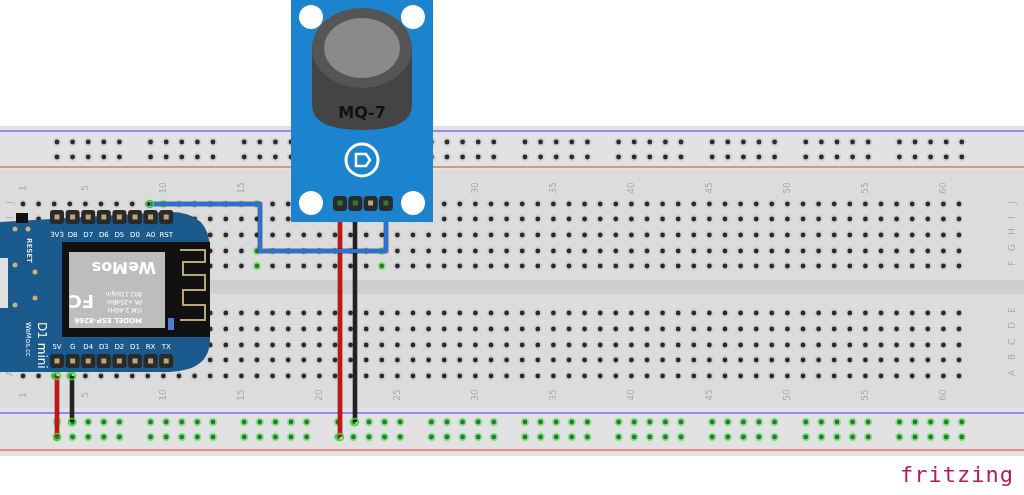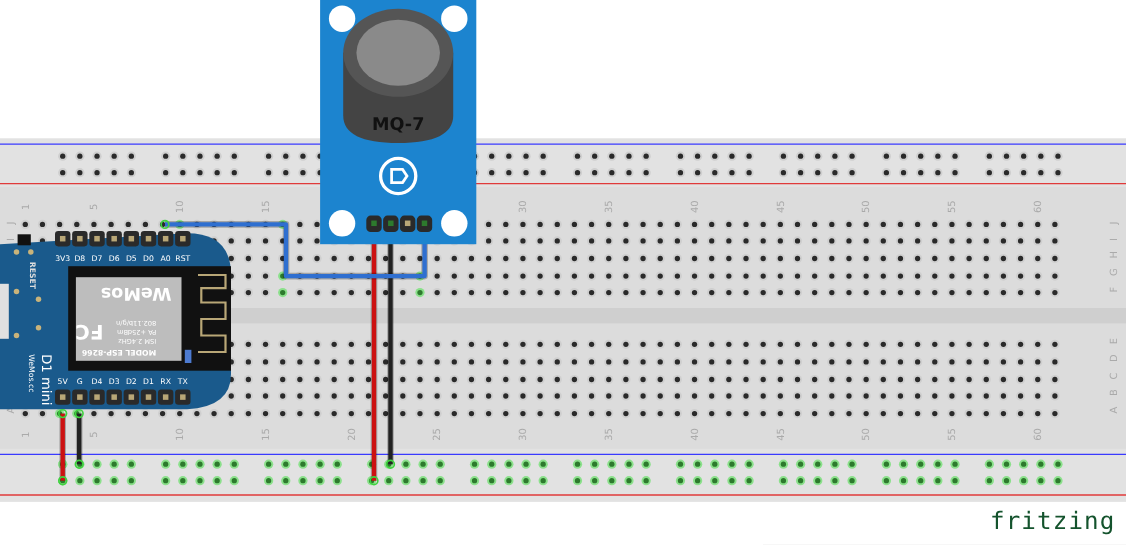--- a/index.html
+++ b/index.html
@@ -1,18 +1,18 @@
 <!DOCTYPE html>
 <html><head>
 <meta charset="utf-8">
 <style>
   html,body{margin:0;padding:0;background:#fff;}
   body{width:1024px;height:495px;position:relative;overflow:hidden;font-family:"DejaVu Sans",sans-serif;}
   #scene{position:absolute;left:0;top:0;}
-  .fritz{position:absolute;right:10px;top:462px;font-family:"DejaVu Sans Mono",monospace;font-size:22px;color:#14532d;letter-spacing:1px;}
+  .fritz{position:absolute;right:10px;top:462px;font-family:"DejaVu Sans Mono",monospace;font-size:22px;color:#be185d;letter-spacing:1px;}
 </style>
 </head>
 <body>
 
 <svg id="scene" width="1024" height="495">
   <g id="bb">
       <rect x="0" y="126" width="1024" height="330" fill="#dcdcdc"></rect>
       <rect x="0" y="126" width="1024" height="44" fill="#e2e2e2"></rect>
       <rect x="0" y="408" width="1024" height="48" fill="#e2e2e2"></rect>
       <rect x="0" y="280" width="1024" height="14" fill="#cfcfcf"></rect>

